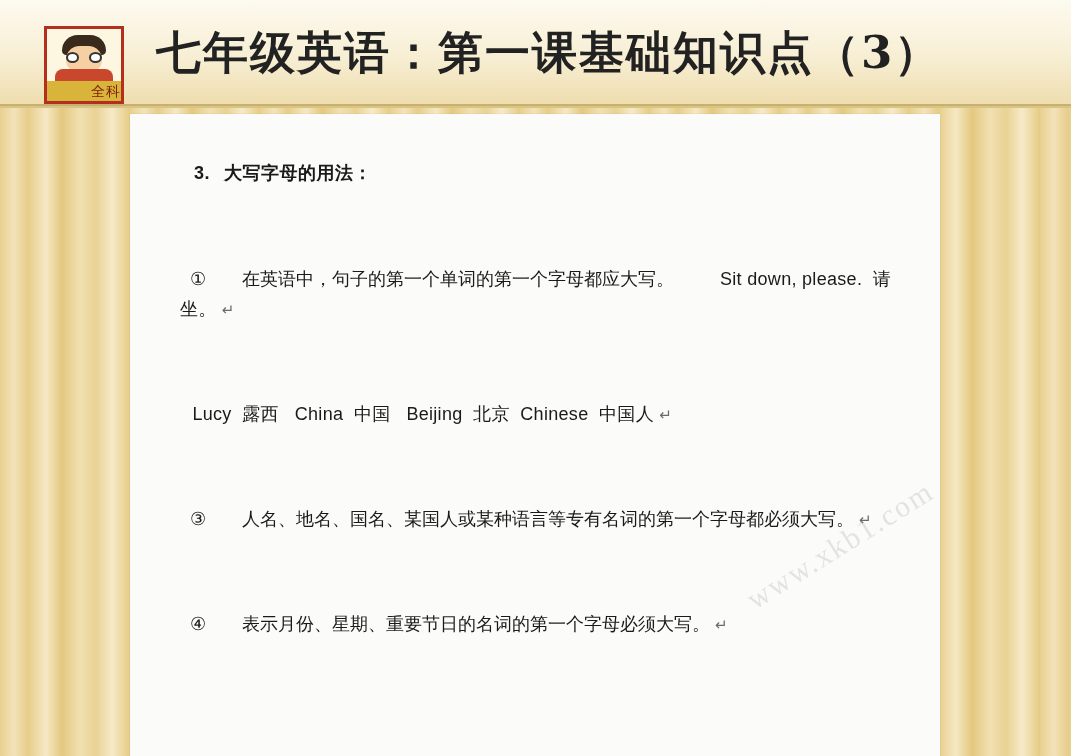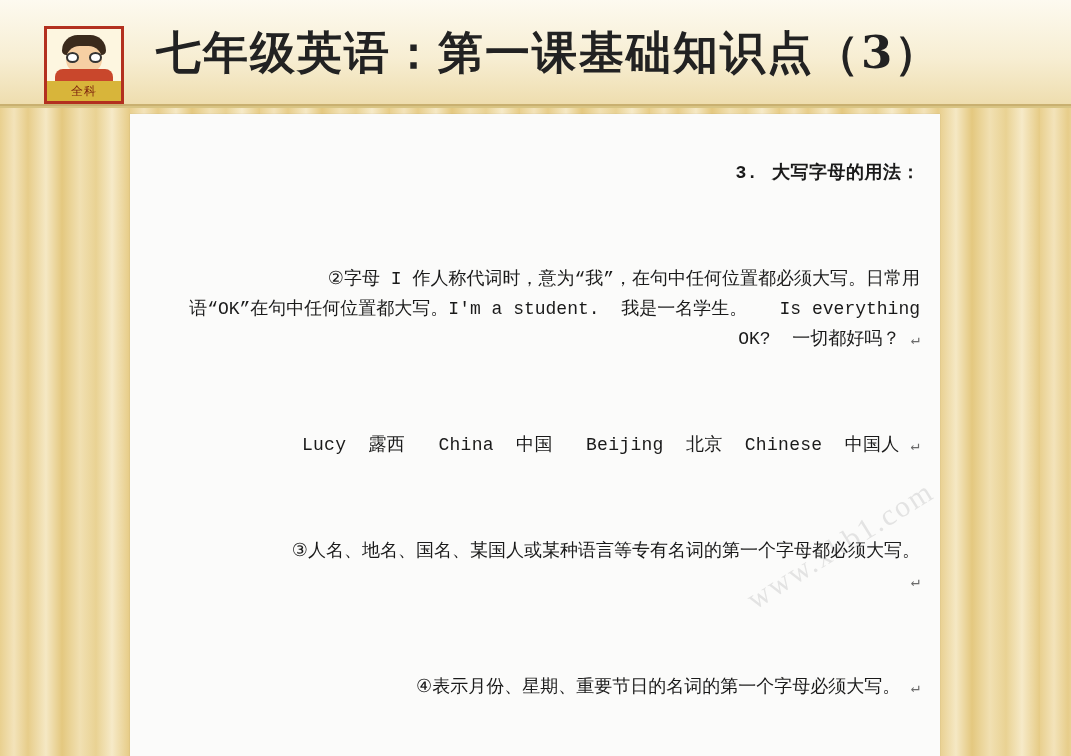--- a/index.html
+++ b/index.html
@@ -99,23 +99,23 @@
     background: #c9472c;
     border-radius: 8px 8px 0 0;
   }
   .logo .label {
     position: absolute;
     left: 0; bottom: 0;
     width: 100%;
     height: 20px;
     background: #d8b53a;
     color: #7a1d0d;
-    font-size: 12px;
+    font-size: 14px;
     line-height: 20px;
-    text-align: center;
+    text-align: right;
     letter-spacing: 1px;
     font-family: "DejaVu Sans", sans-serif;
   }
   .title {
     position: absolute;
     left: 140px;
     top: 22px;
     width: 900px;
     font-family: "DejaVu Serif", serif;
     font-weight: bold;
@@ -154,23 +154,22 @@
     left: 0; top: 0;
     width: 810px;
     padding: 14px 20px 0 20px;
     box-sizing: border-box;
   }
   .line {
     font-size: 18px;
     color: #1a1a1a;
     line-height: 30px;
     margin: 0 0 14px 0;
-    font-family: Liberation Mono, monospace;
+    font-family: Liberation Sans, sans-serif;
     white-space: pre-wrap;
-    text-align: right;
   }
   .line.heading {
     font-weight: bold;
     font-size: 18px;
     margin-bottom: 16px;
     letter-spacing: 0.5px;
   }
   .line.heading .num { margin-right: 14px; }
   .marker {
     display: inline-block;
@@ -212,24 +211,24 @@
   </div>
 
   <div class="paper">
     <div class="watermark">www.xkb1.com</div>
     <div class="content">
 
       <div class="line heading">
         <span class="num">3.</span><span>大写字母的用法：</span>
       </div>
 
-
       <div class="line hang">
-        <span class="marker">②</span><span>字母 I 作人称代词时，意为“我”，在句中任何位置都必须大写。日常用语“OK”在句中任何位置都大写。I'm a student.  我是一名学生。   Is everything OK?  一切都好吗？</span> <span class="pilcrow">↵</span>
-      </div>
+        <span class="marker">①</span><span>在英语中，句子的第一个单词的第一个字母都应大写。</span><span style="display:inline-block;width:46px"></span><span class="example">Sit down, please.  请坐。</span> <span class="pilcrow">↵</span>
+      </div>
+
 
       <div class="line example">
         <span>Lucy  露西   China  中国   Beijing  北京  Chinese  中国人</span> <span class="pilcrow">↵</span>
       </div>
 
       <div class="line hang">
         <span class="marker">③</span><span>人名、地名、国名、某国人或某种语言等专有名词的第一个字母都必须大写。</span> <span class="pilcrow">↵</span>
       </div>
 
       <div class="line hang">

